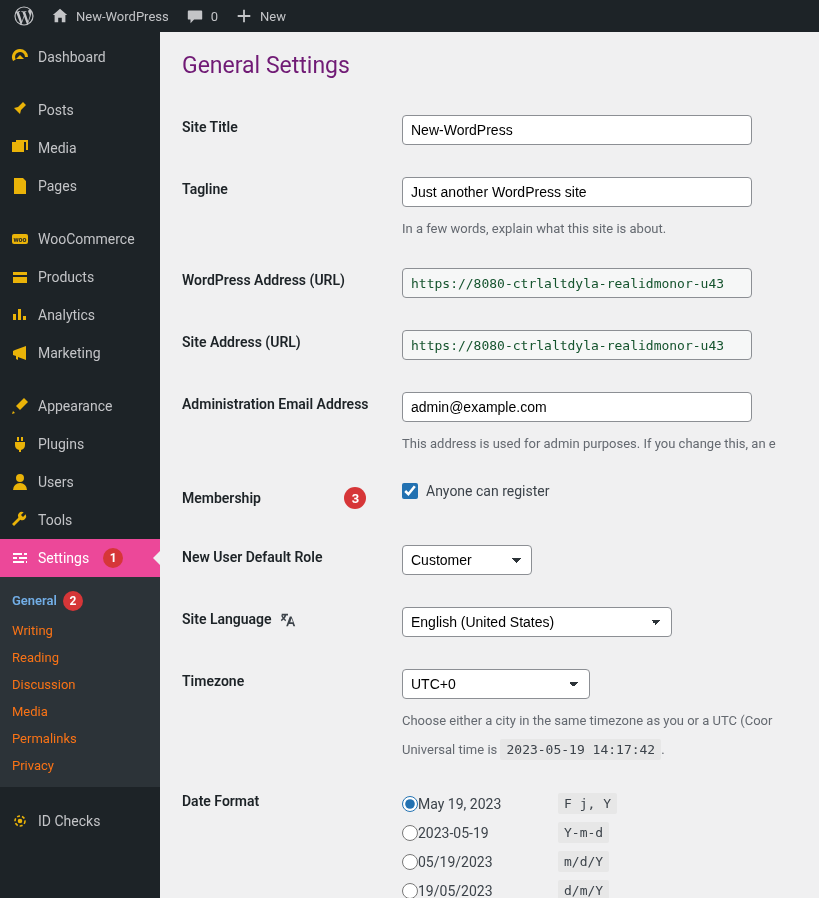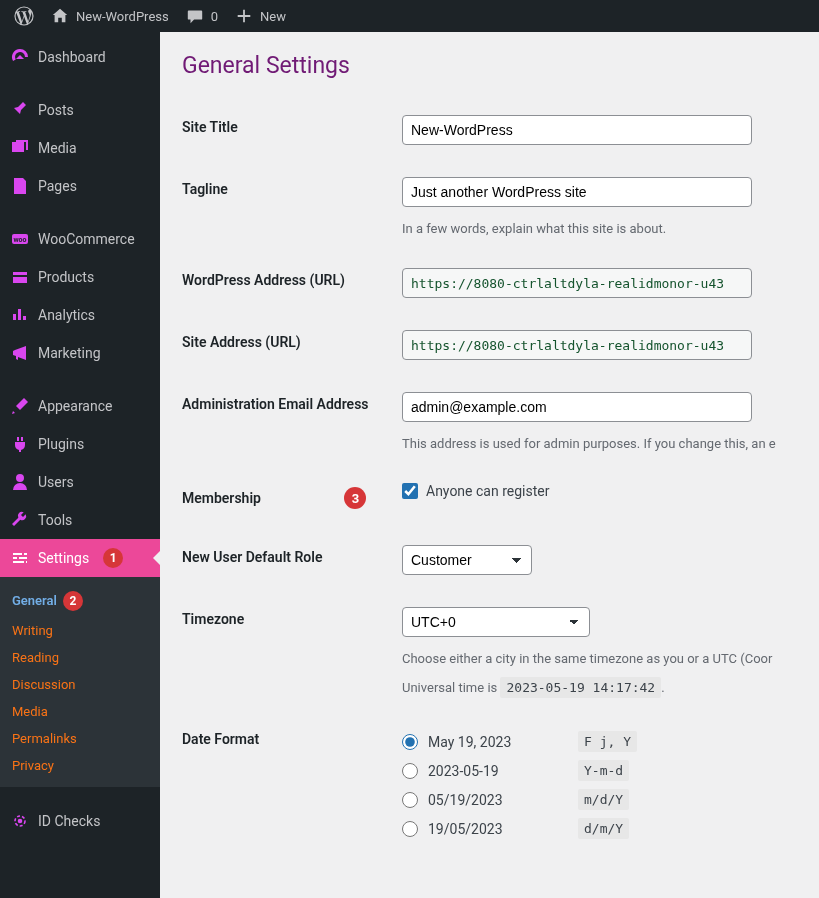--- a/index.html
+++ b/index.html
@@ -12,21 +12,21 @@
 
   
   .wrap { display: flex; height: calc(100% - 32px); }
 
   
   .sidebar { width: 160px; background: #1d2327; color: #c3c4c7; display: flex; flex-direction: column; font-size: 14px; }
   .menu { list-style: none; padding-top: 6px; }
   .menu li { position: relative; }
   .menu li.sep { height: 5px; margin: 5px 0; }
   .menu li a { display: flex; align-items: center; gap: 8px; padding: 9px 8px 9px 10px; color: #c3c4c7; text-decoration: none; cursor: pointer; }
-  .menu li a .micon { width: 20px; height: 20px; flex: 0 0 20px; display:inline-flex;align-items:center;justify-content:center; color:#d946ef; }
+  .menu li a .micon { width: 20px; height: 20px; flex: 0 0 20px; display:inline-flex;align-items:center;justify-content:center; color:#eab308; }
   .menu li.active > a { background: #ec4899; color: #fff; }
   .menu li.active > a .micon { color: #fff; }
   .menu li.active::after { content:""; position:absolute; right:-1px; top:50%; transform:translateY(-50%); width:0;height:0;border-top:8px solid transparent;border-bottom:8px solid transparent;border-right:8px solid #f0f0f1; }
   .submenu { list-style:none; background:#2c3338; padding: 8px 0; }
   .submenu li a { display:block; padding:6px 12px; color:#f97316; font-size:13px; text-decoration:none; cursor:pointer; }
   .submenu li a.current { color:#72aee6; font-weight:600; }
   .collapse { margin-top: 18px; display:flex; align-items:center; gap:8px; padding: 9px 10px; color:#a7aaad; cursor:pointer; font-size: 13px; }
 
   .number-badge { width:20px;height:20px;border-radius:50%;background:#d63638;color:#fff;font-size:12px;font-weight:700;display:inline-flex;align-items:center;justify-content:center;margin-left:6px; }
 
@@ -36,21 +36,21 @@
   table.form-table { width: 100%; border-collapse: collapse; }
   table.form-table th { width: 220px; text-align: left; vertical-align: top; padding: 20px 10px 20px 0; font-weight: 600; font-size: 14px; color: #1d2327; }
   table.form-table td { padding: 16px 10px 16px 0; vertical-align: top; font-size: 14px; }
   input[type=text], input[type=email], input[type=url] { width: 350px; height: 30px; border: 1px solid #8c8f94; border-radius: 4px; padding: 0 8px; font-size: 14px; background: #fff; }
   input[readonly] { background: #f6f7f7; color: #14532d; font-family: ui-monospace, Menlo, Consolas, monospace; font-size: 13px; }
   select { height: 30px; border: 1px solid #8c8f94; border-radius: 4px; padding: 0 26px 0 8px; font-size: 14px; background: #fff; appearance: none; -webkit-appearance: none; background-image: linear-gradient(45deg, transparent 50%, #2c3338 50%), linear-gradient(135deg, #2c3338 50%, transparent 50%); background-position: calc(100% - 15px) 12px, calc(100% - 10px) 12px; background-size: 5px 5px, 5px 5px; background-repeat: no-repeat; }
   .description { color: #646970; font-size: 13px; margin-top: 14px; }
   .check-row { display:flex; align-items:center; gap: 8px; }
   input[type=checkbox] { width: 16px; height: 16px; accent-color: #2271b1; }
   input[type=radio] { width: 16px; height: 16px; accent-color: #2271b1; }
-  .radio-row { display:flex; align-items:center; gap: 10px; padding: 4px 0;}
+  .radio-row { display:flex; align-items:center; padding: 4px 0;}
   .radio-row .lbl { width: 140px; font-size:14px; }
   code { font-family: ui-monospace, Menlo, Consolas, monospace; background: #e7e7e7; padding: 3px 6px; border-radius: 2px; font-size: 13px; color:#3c434a; }
 
   .translate-icon { display:inline-flex; width:18px;height:18px; margin-left:4px; vertical-align:middle; }
   .big-badge { width:22px;height:22px;border-radius:50%;background:#d63638;color:#fff;font-size:13px;font-weight:700;display:inline-flex;align-items:center;justify-content:center; }
   .big-badge.inline-th { margin-left: 80px; }
 
   .sel-narrow { width: 130px; }
   .sel-mid { width: 270px; }
   .sel-tz { width: 188px; }
@@ -319,20 +319,31 @@
             <input type="checkbox" checked="" style="">
             <span>Anyone can register</span>
           </div>
         </td>
       </tr>
       <tr>
         <th>New User Default Role</th>
         <td><select class="sel-narrow"><option>Customer</option></select></td>
       </tr>
       <tr>
+        <th>
+          <span>Site Language</span>
+          <span class="translate-icon">
+                <svg viewBox="0 0 20 20" width="18" height="18" fill="#3c434a">
+                  <path d="M3 3h7v2H8c-.3 1.2-.9 2.4-1.8 3.5L8 10l-1 1.4L5 9.5 3 11.4 2 10l2-2C3.2 6.9 2.6 5.8 2.3 5H4c.2.6.6 1.3 1 1.9.5-.6.9-1.3 1.1-1.9H3zM12 6h2l4 11h-2l-.9-2.5h-4.2L10 17H8zm.5 6.5h3L14 8z"></path>
+                </svg>
+              </span>
+        </th>
+        <td><select class="sel-mid"><option>English (United States)</option></select></td>
+      </tr>
+      <tr>
         <th>Timezone</th>
         <td>
           <select class="sel-tz"><option>UTC+0</option></select>
           <div class="description">Choose either a city in the same timezone as you or a UTC (Coor</div>
           <div class="description" style="margin-top:14px;">
             <span>Universal time is </span><code>2023-05-19 14:17:42</code><span>.</span>
           </div>
         </td>
       </tr>
       <tr>

